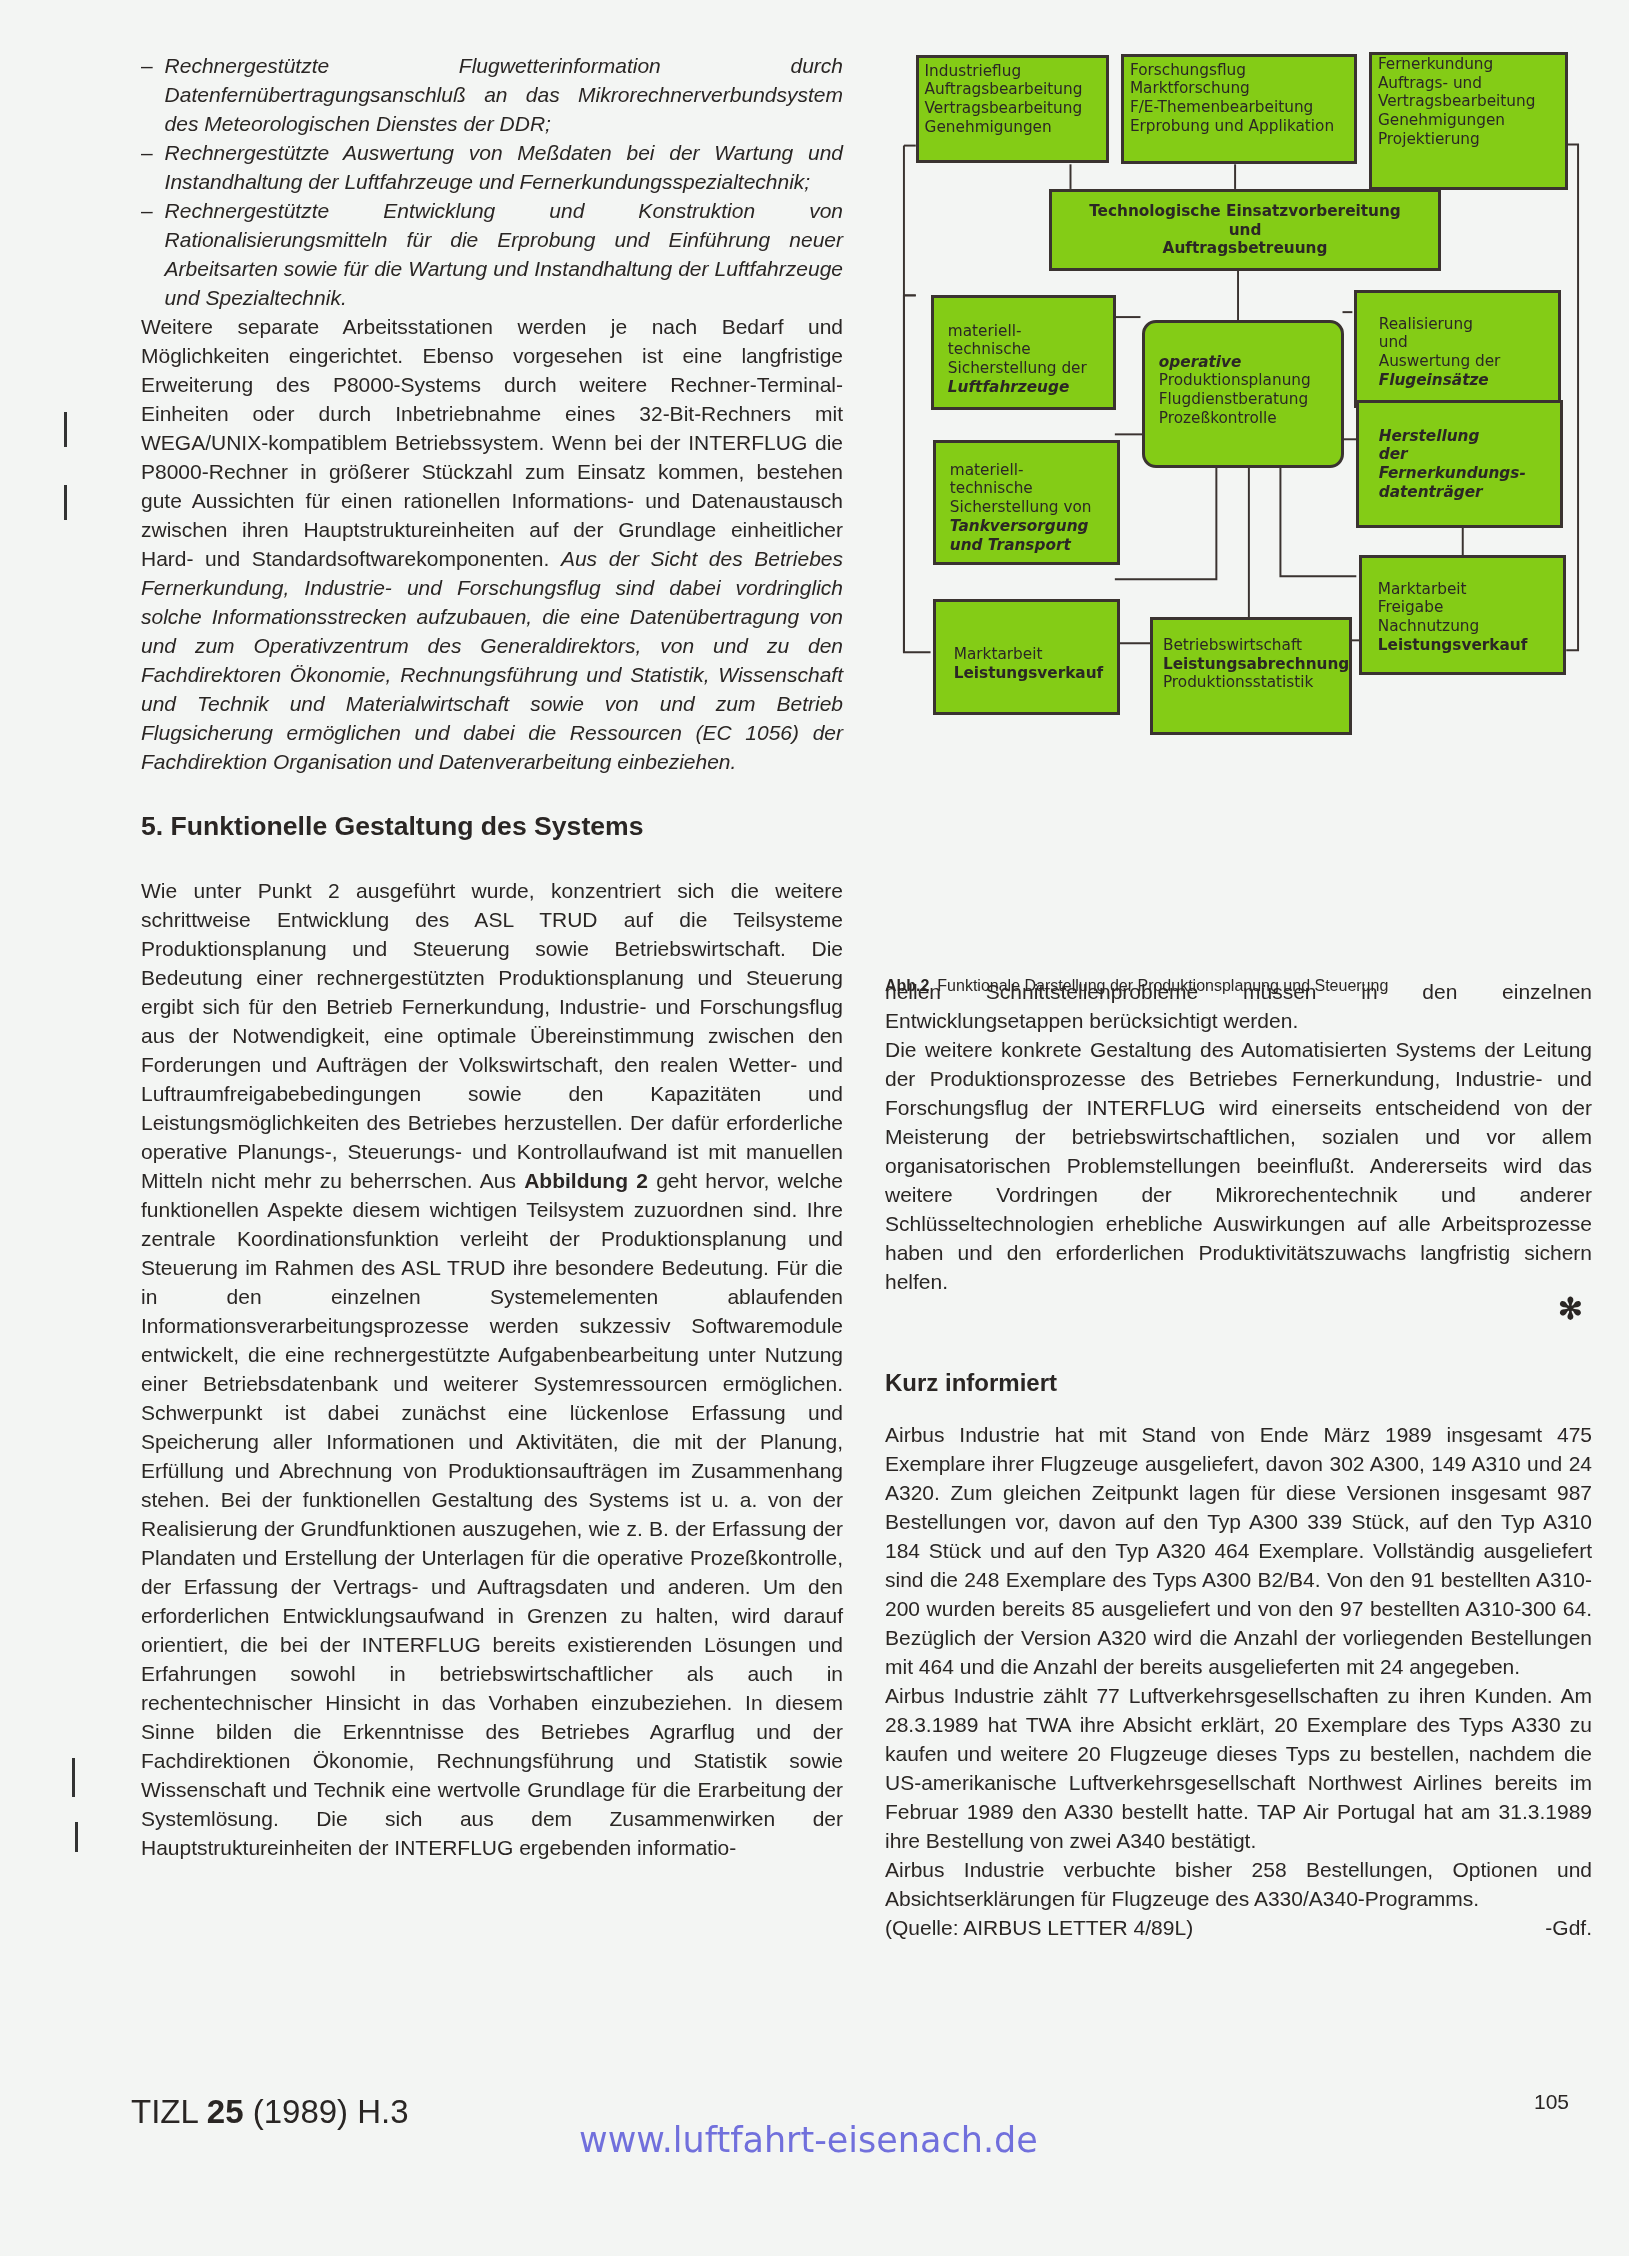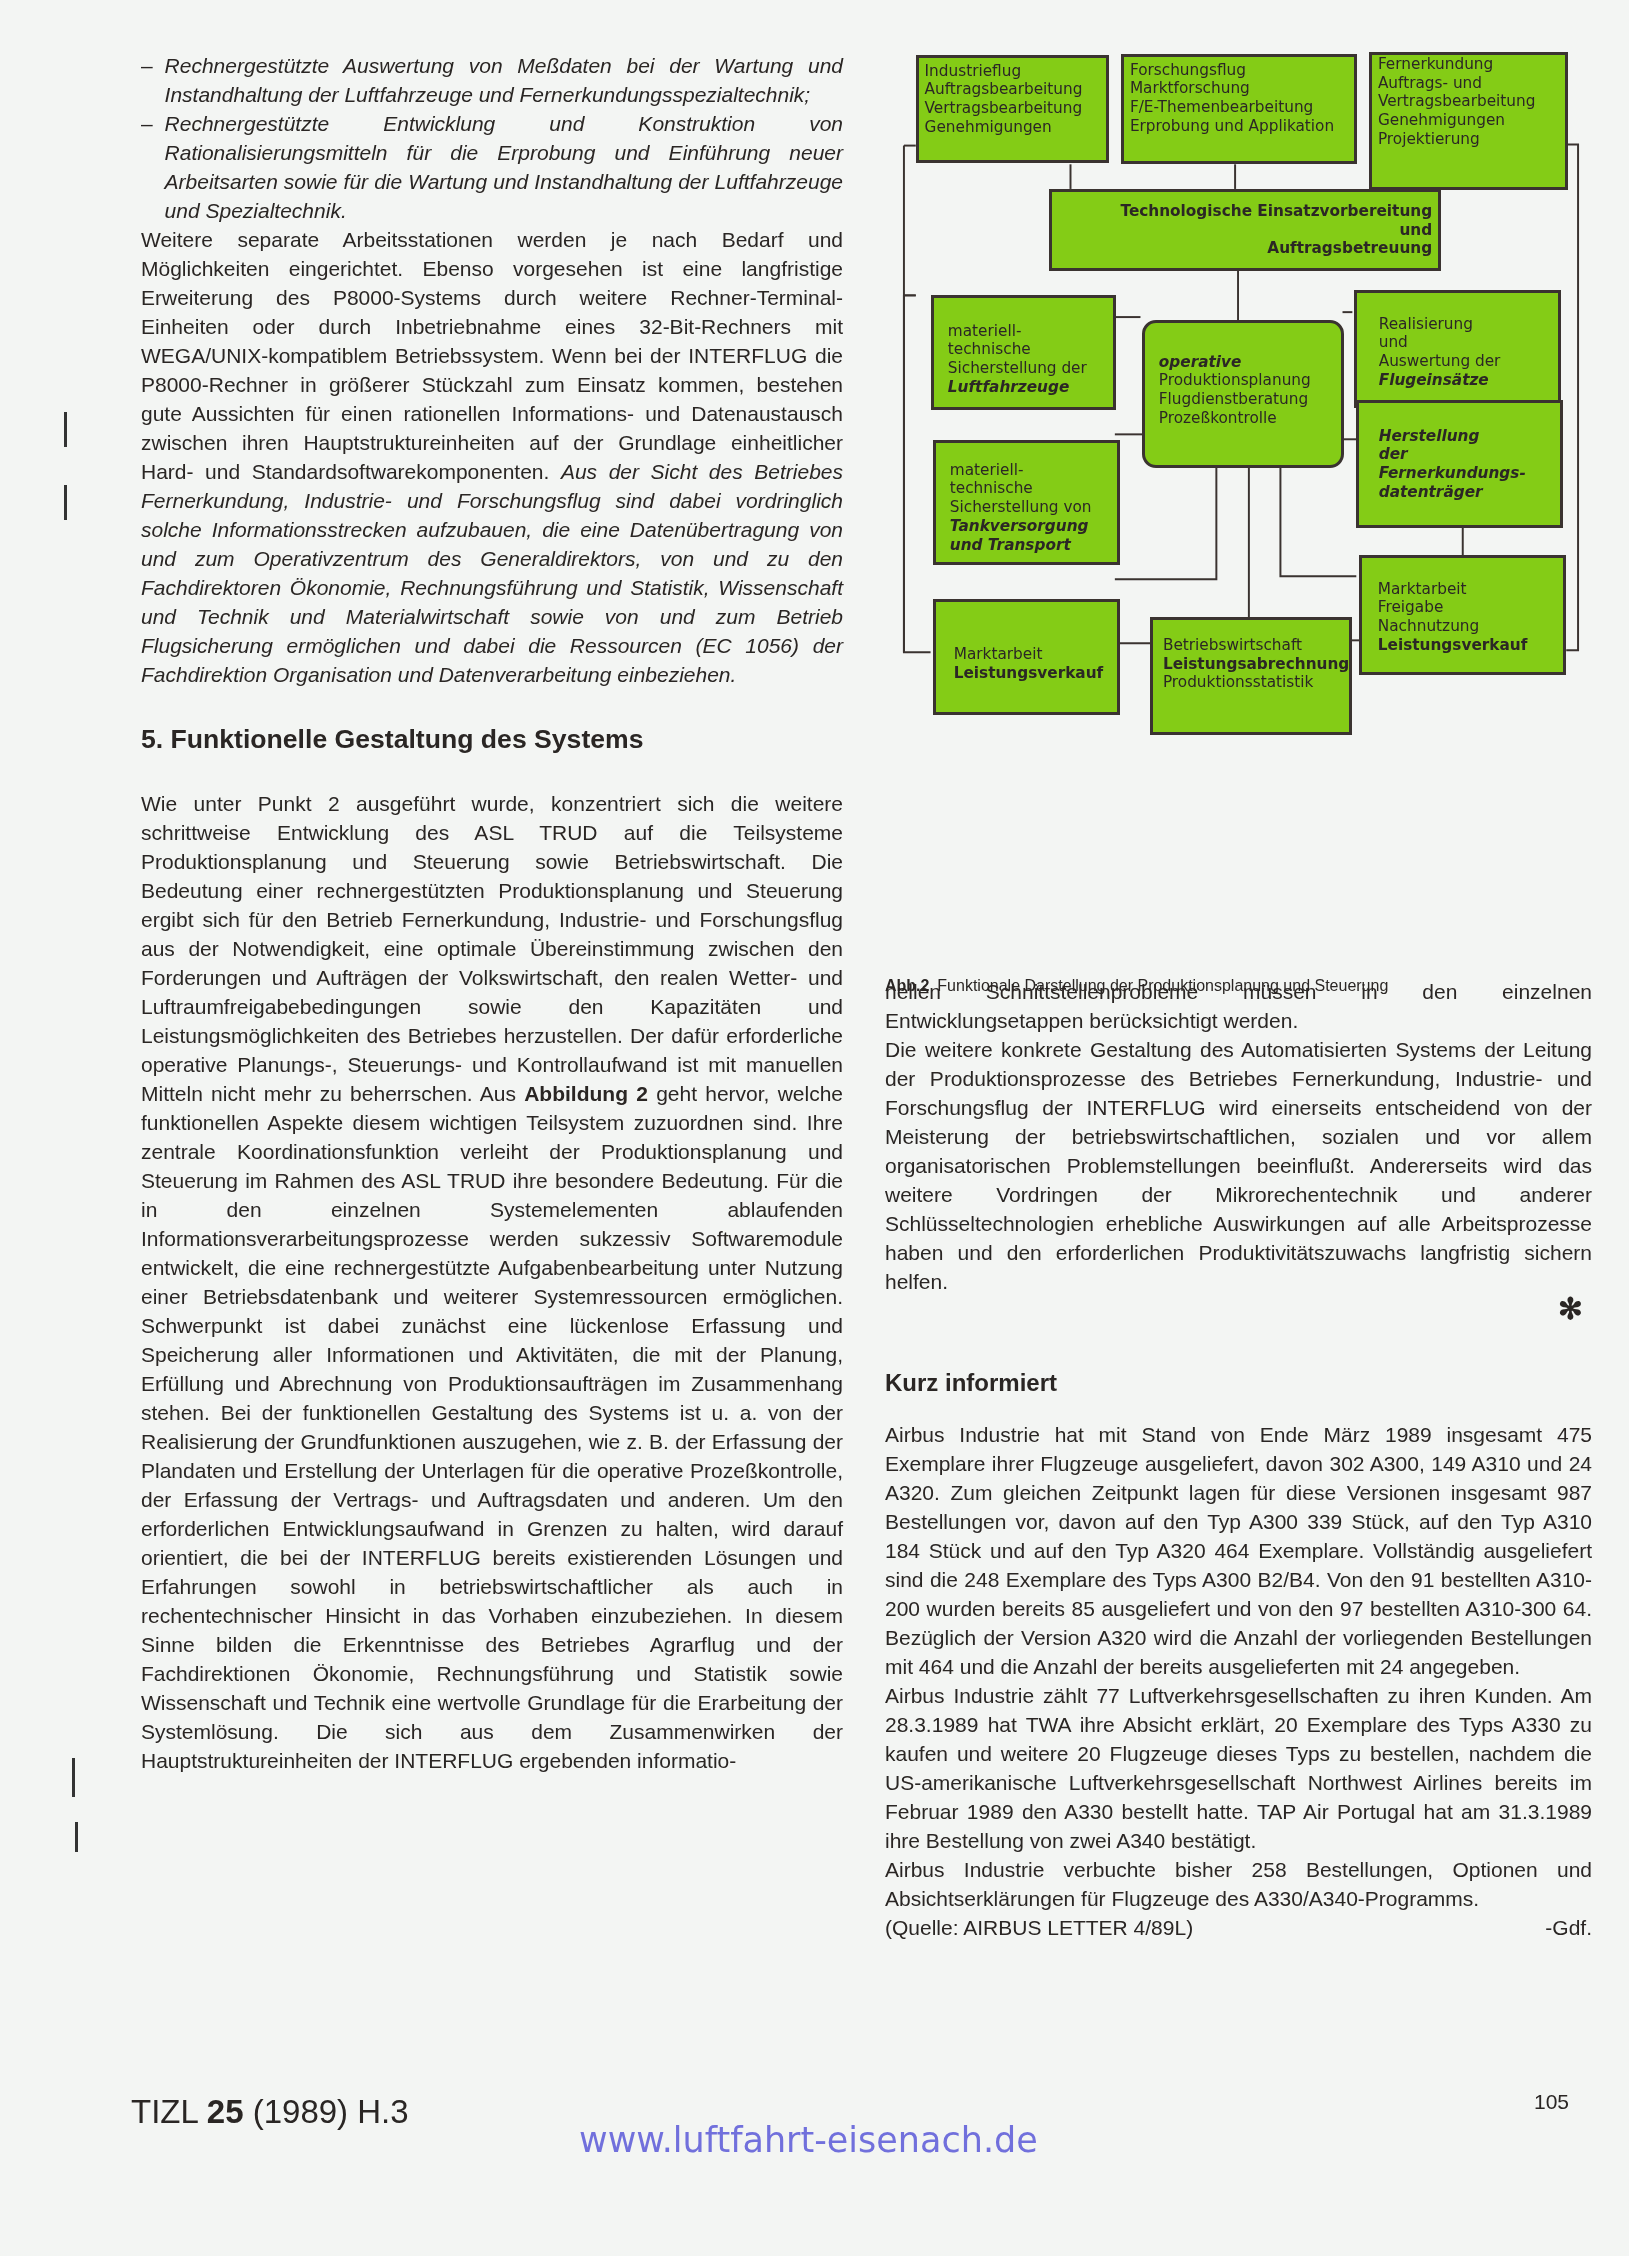--- a/index.html
+++ b/index.html
@@ -44,20 +44,21 @@
 </head>
 <body>
 
 <div class="margin-mark" style="left:64px;top:412px;height:35px;"></div>
 <div class="margin-mark" style="left:64px;top:485px;height:35px;"></div>
 <div class="margin-mark" style="left:72px;top:1758px;height:39px;"></div>
 <div class="margin-mark" style="left:75px;top:1822px;height:29.6px;"></div>
 
 <div class="col left">
   <ul class="bullets">
+    <li>Rechnergestützte Flugwetterinformation durch Datenfernübertragungsanschluß an das Mikrorechnerverbundsystem des Meteorologischen Dienstes der DDR;</li>
     <li>Rechnergestützte Auswertung von Meßdaten bei der Wartung und Instandhaltung der Luftfahrzeuge und Fernerkundungsspezialtechnik;</li>
     <li>Rechnergestützte Entwicklung und Konstruktion von Rationalisierungsmitteln für die Erprobung und Einführung neuer Arbeitsarten sowie für die Wartung und Instandhaltung der Luftfahrzeuge und Spezialtechnik.</li>
   </ul>
   <p>
     <span>Weitere separate Arbeitsstationen werden je nach Bedarf und Möglichkeiten eingerichtet. Ebenso vorgesehen ist eine langfristige Erweiterung des P8000-Systems durch weitere Rechner-Terminal-Einheiten oder durch Inbetriebnahme eines 32-Bit-Rechners mit WEGA/UNIX-kompatiblem Betriebssystem. Wenn bei der INTERFLUG die P8000-Rechner in größerer Stückzahl zum Einsatz kommen, bestehen gute Aussichten für einen rationellen Informations- und Datenaustausch zwischen ihren Hauptstruktureinheiten auf der Grundlage einheitlicher Hard- und Standardsoftwarekomponenten.</span>
     <span class="it">Aus der Sicht des Betriebes Fernerkundung, Industrie- und Forschungsflug sind dabei vordringlich solche Informationsstrecken aufzubauen, die eine Datenübertragung von und zum Operativzentrum des Generaldirektors, von und zu den Fachdirektoren Ökonomie, Rechnungsführung und Statistik, Wissenschaft und Technik und Materialwirtschaft sowie von und zum Betrieb Flugsicherung ermöglichen und dabei die Ressourcen (EC 1056) der Fachdirektion Organisation und Datenverarbeitung einbeziehen.</span>
   </p>
   <h2 class="section">5.  Funktionelle Gestaltung des Systems</h2>
   <p>
     <span>Wie unter Punkt 2 ausgeführt wurde, konzentriert sich die weitere schrittweise Entwicklung des ASL TRUD auf die Teilsysteme Produktionsplanung und Steuerung sowie Betriebswirtschaft. Die Bedeutung einer rechnergestützten Produktionsplanung und Steuerung ergibt sich für den Betrieb Fernerkundung, Industrie- und Forschungsflug aus der Notwendigkeit, eine optimale Übereinstimmung zwischen den Forderungen und Aufträgen der Volkswirtschaft, den realen Wetter- und Luftraumfreigabebedingungen sowie den Kapazitäten und Leistungsmöglichkeiten des Betriebes herzustellen. Der dafür erforderliche operative Planungs-, Steuerungs- und Kontrollaufwand ist mit manuellen Mitteln nicht mehr zu beherrschen. Aus</span>
@@ -114,21 +115,21 @@
     <span class="ln">F/E-Themenbearbeitung</span>
     <span class="ln">Erprobung und Applikation</span>
   </div>
   <div class="box" style="left:473px;top:3px;width:199px;height:138px;padding-top:0;">
     <span class="ln">Fernerkundung</span>
     <span class="ln">Auftrags- und</span>
     <span class="ln">Vertragsbearbeitung</span>
     <span class="ln">Genehmigungen</span>
     <span class="ln">Projektierung</span>
   </div>
-  <div class="box center" style="left:153px;top:140px;width:392px;height:82px;padding-top:9.9px;text-align:right;">
+  <div class="box center" style="left:153px;top:140px;width:392px;height:82px;padding-top:9.9px;">
     <span class="ln bd">Technologische Einsatzvorbereitung</span>
     <span class="ln bd">und</span>
     <span class="ln bd">Auftragsbetreuung</span>
   </div>
   <div class="box" style="left:35px;top:246px;width:185px;height:115px;padding-top:23.6px;padding-left:13.8px;">
     <span class="ln">materiell-</span>
     <span class="ln">technische</span>
     <span class="ln">Sicherstellung der</span>
     <span class="ln i">Luftfahrzeuge</span>
   </div>

